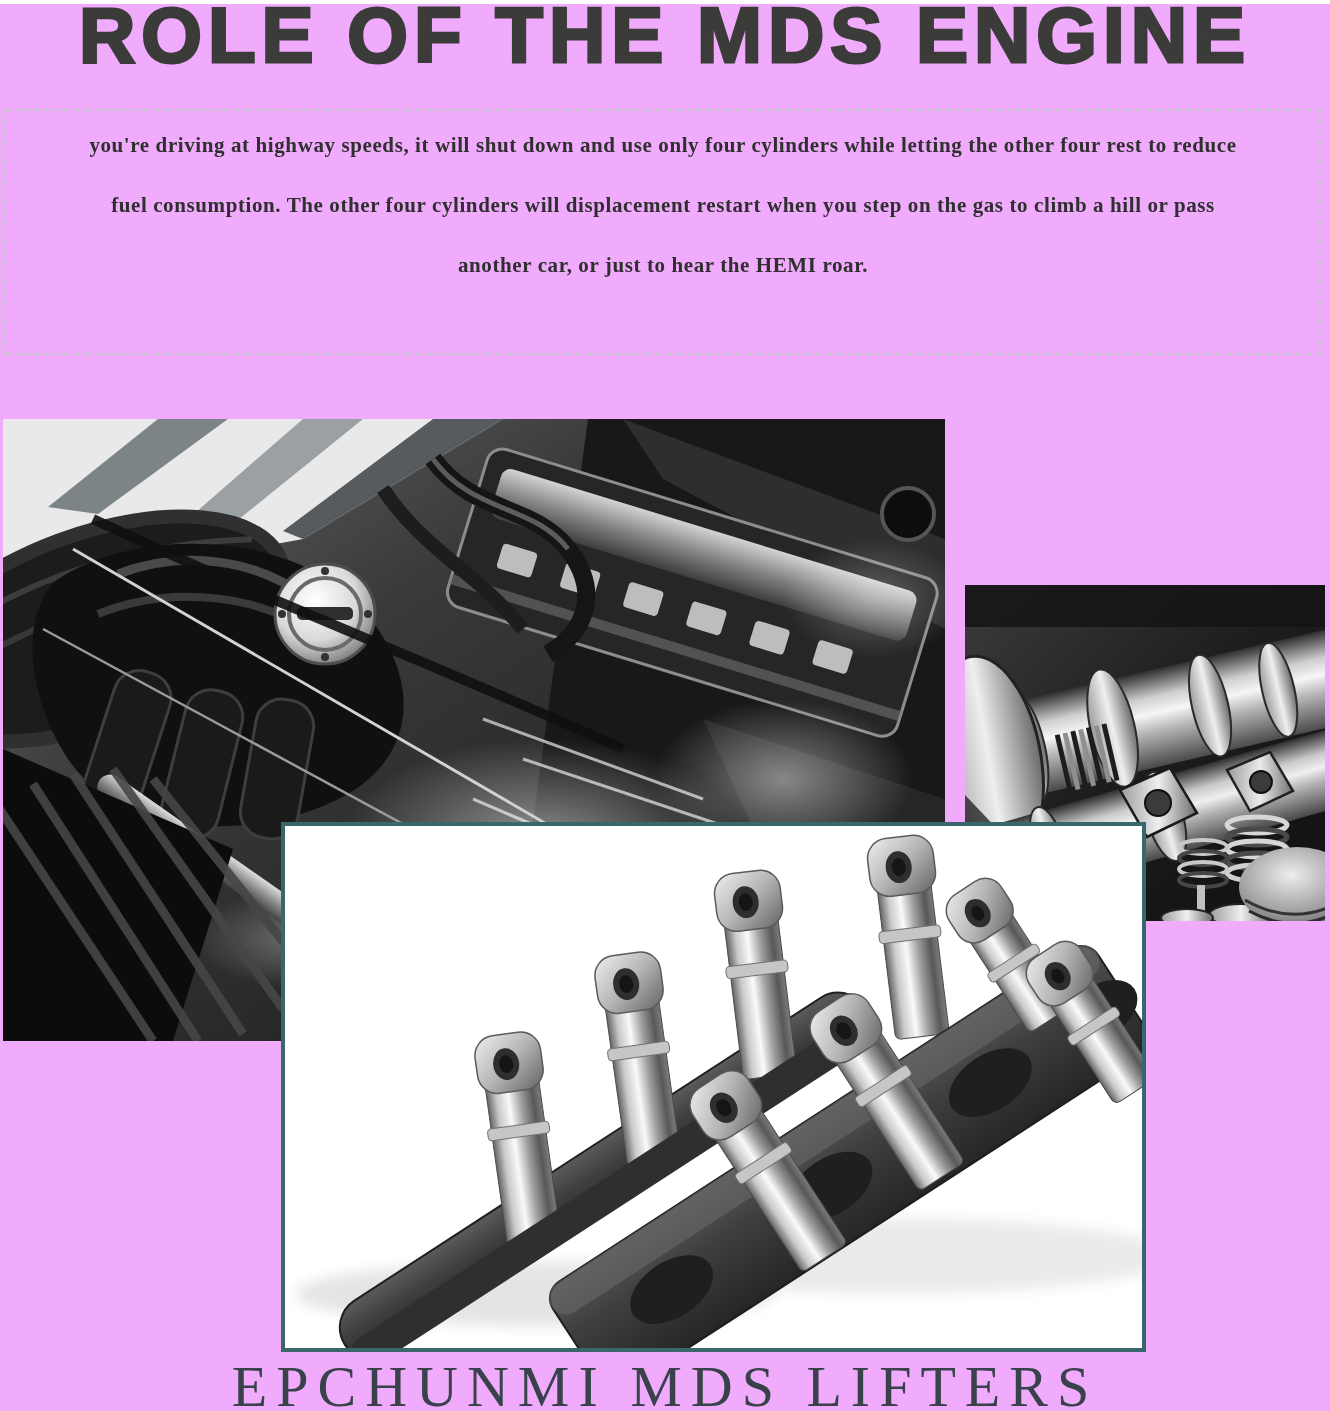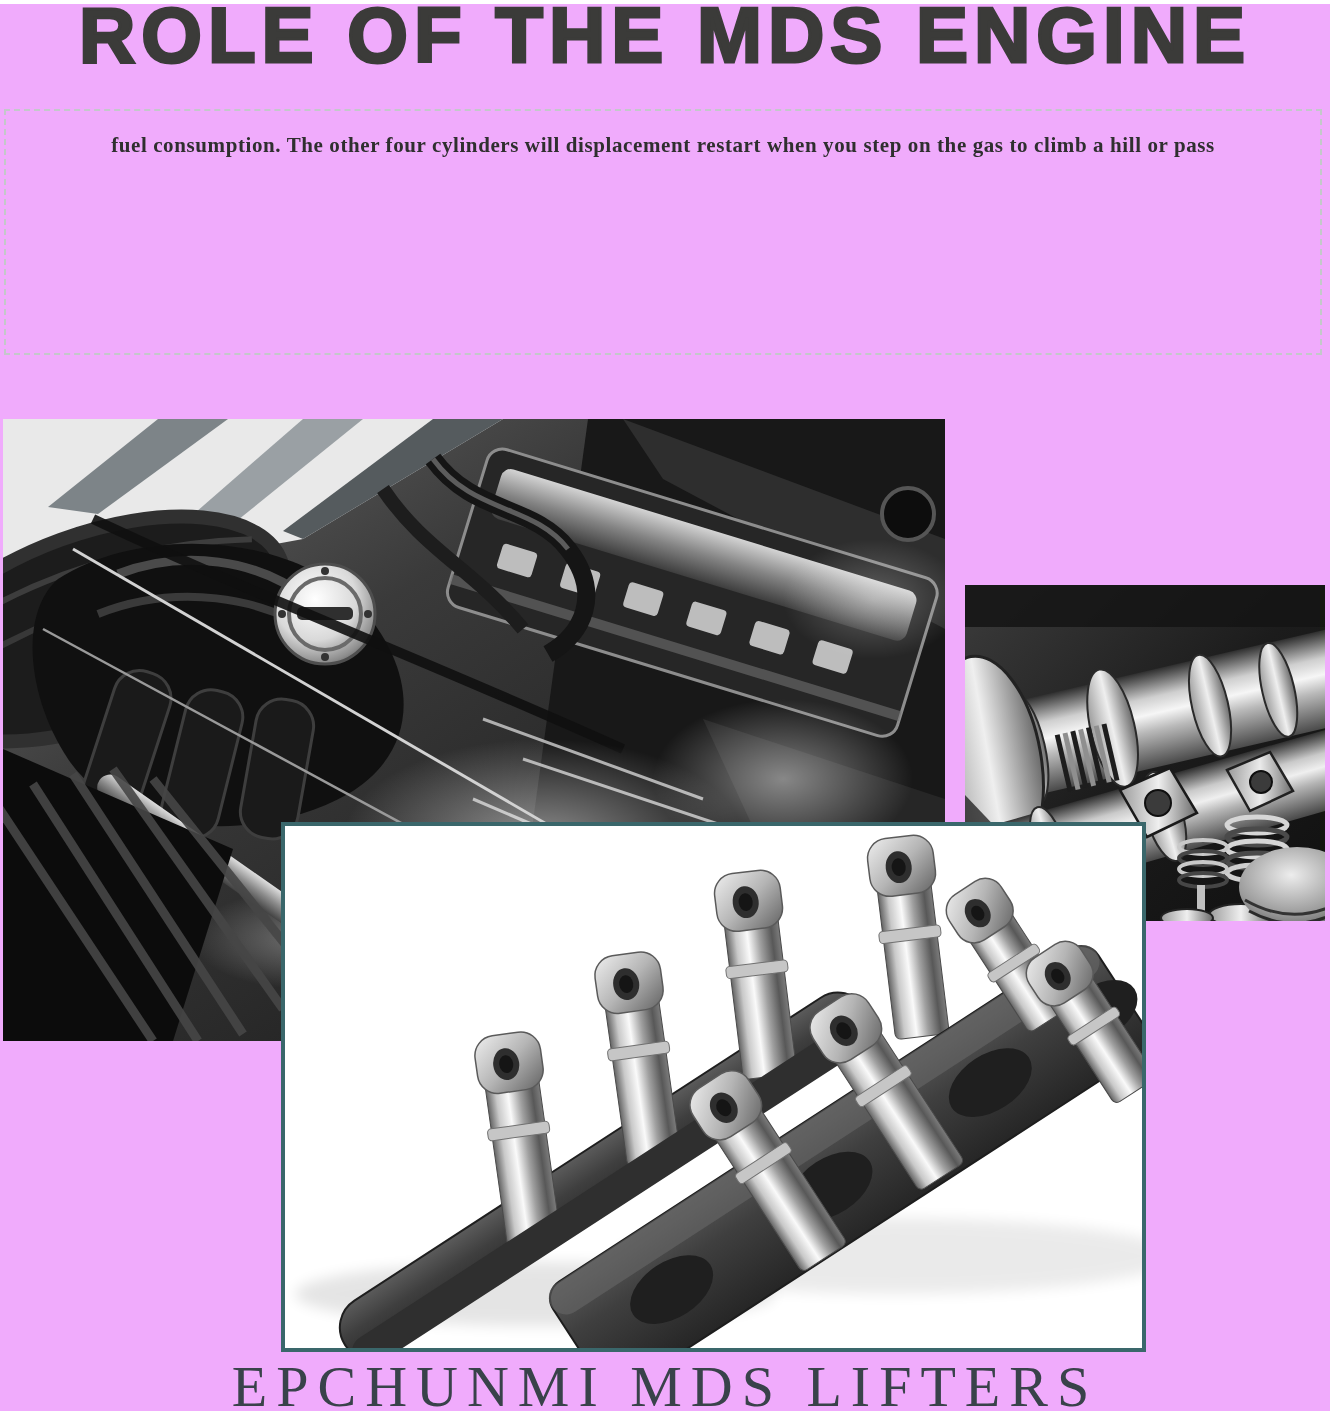--- a/index.html
+++ b/index.html
@@ -35,21 +35,23 @@
            color:#39424a;white-space:nowrap;}
 </style>
 </head>
 <body>
 
 <div id="canvas">
 
   <div class="headline">ROLE OF THE MDS ENGINE</div>
 
   <div class="intro-box">
+    <div class="intro-line">you're driving at highway speeds, it will shut down and use only four cylinders while letting the other four rest to reduce</div>
     <div class="intro-line">fuel consumption. The other four cylinders will displacement restart when you step on the gas to climb a hill or pass</div>
+    <div class="intro-line">another car, or just to hear the HEMI roar.</div>
   </div>
 
   <div class="photo engine-photo">
     <svg viewBox="0 0 942 622" preserveAspectRatio="none">
       <defs>
         <linearGradient id="e-bg" x1="0" y1="0" x2="1" y2="1">
           <stop offset="0" stop-color="#6a6a6a"></stop>
             <stop offset=".35" stop-color="#3a3a3a"></stop>
           <stop offset=".7" stop-color="#242424"></stop>
             <stop offset="1" stop-color="#111111"></stop>

